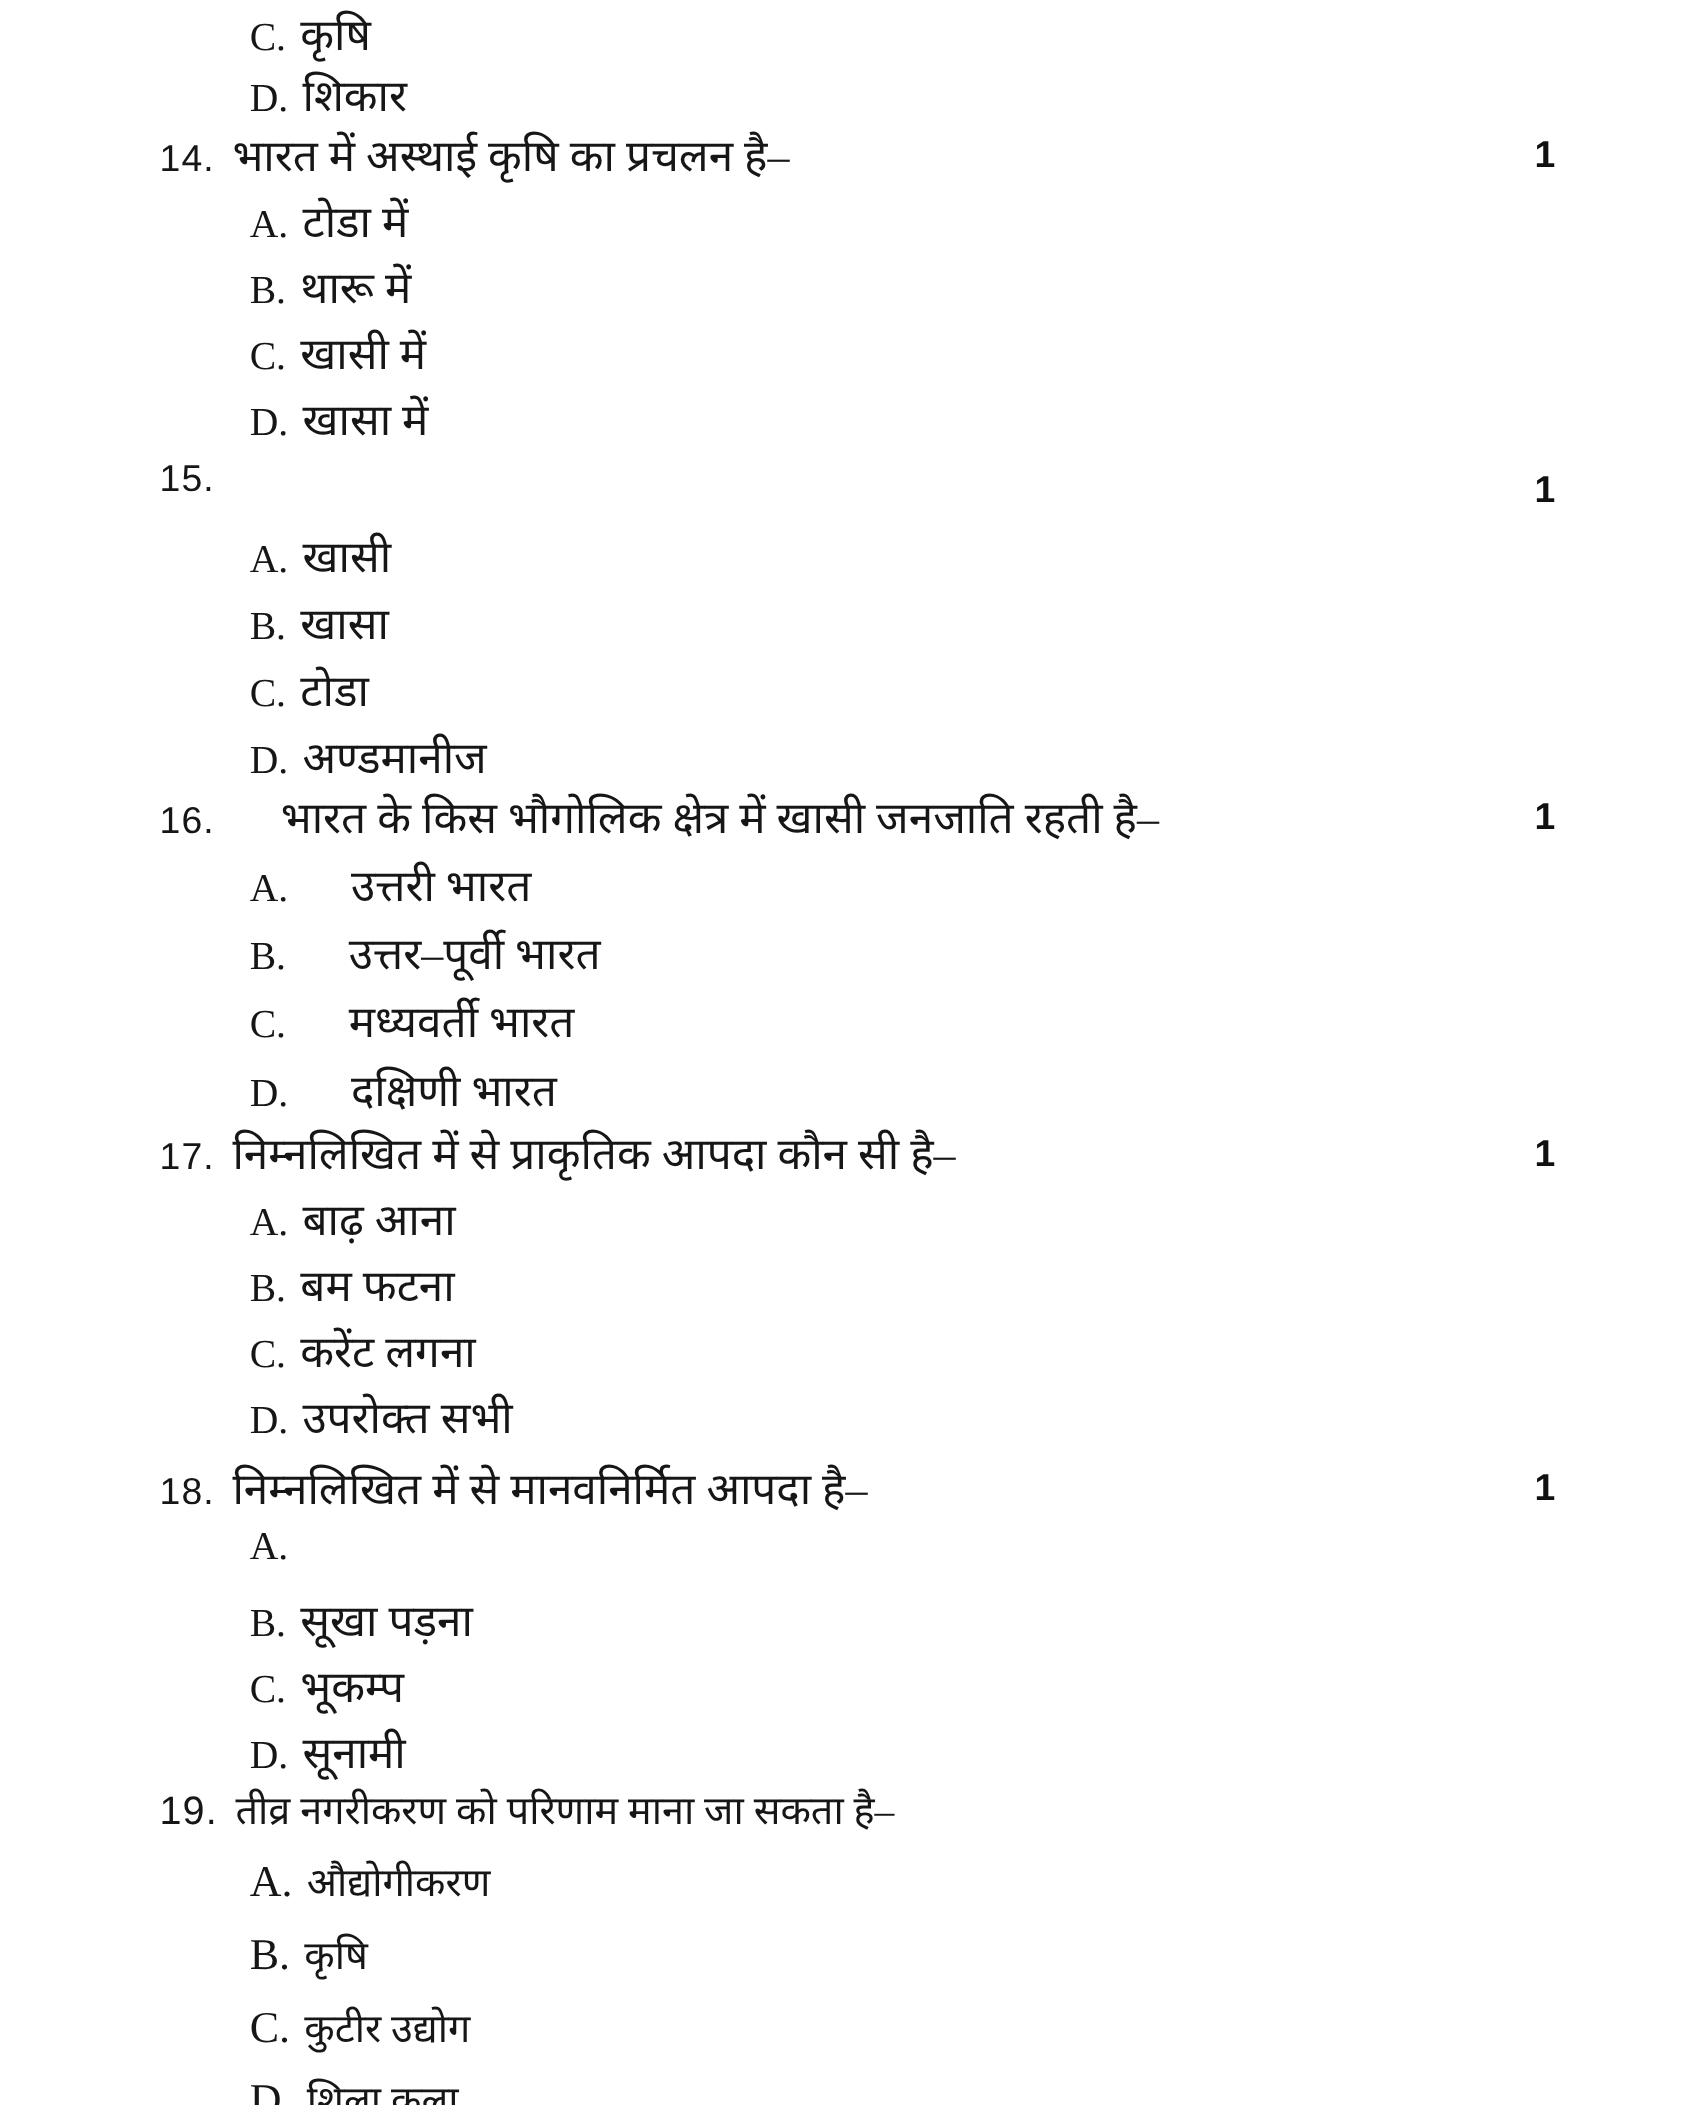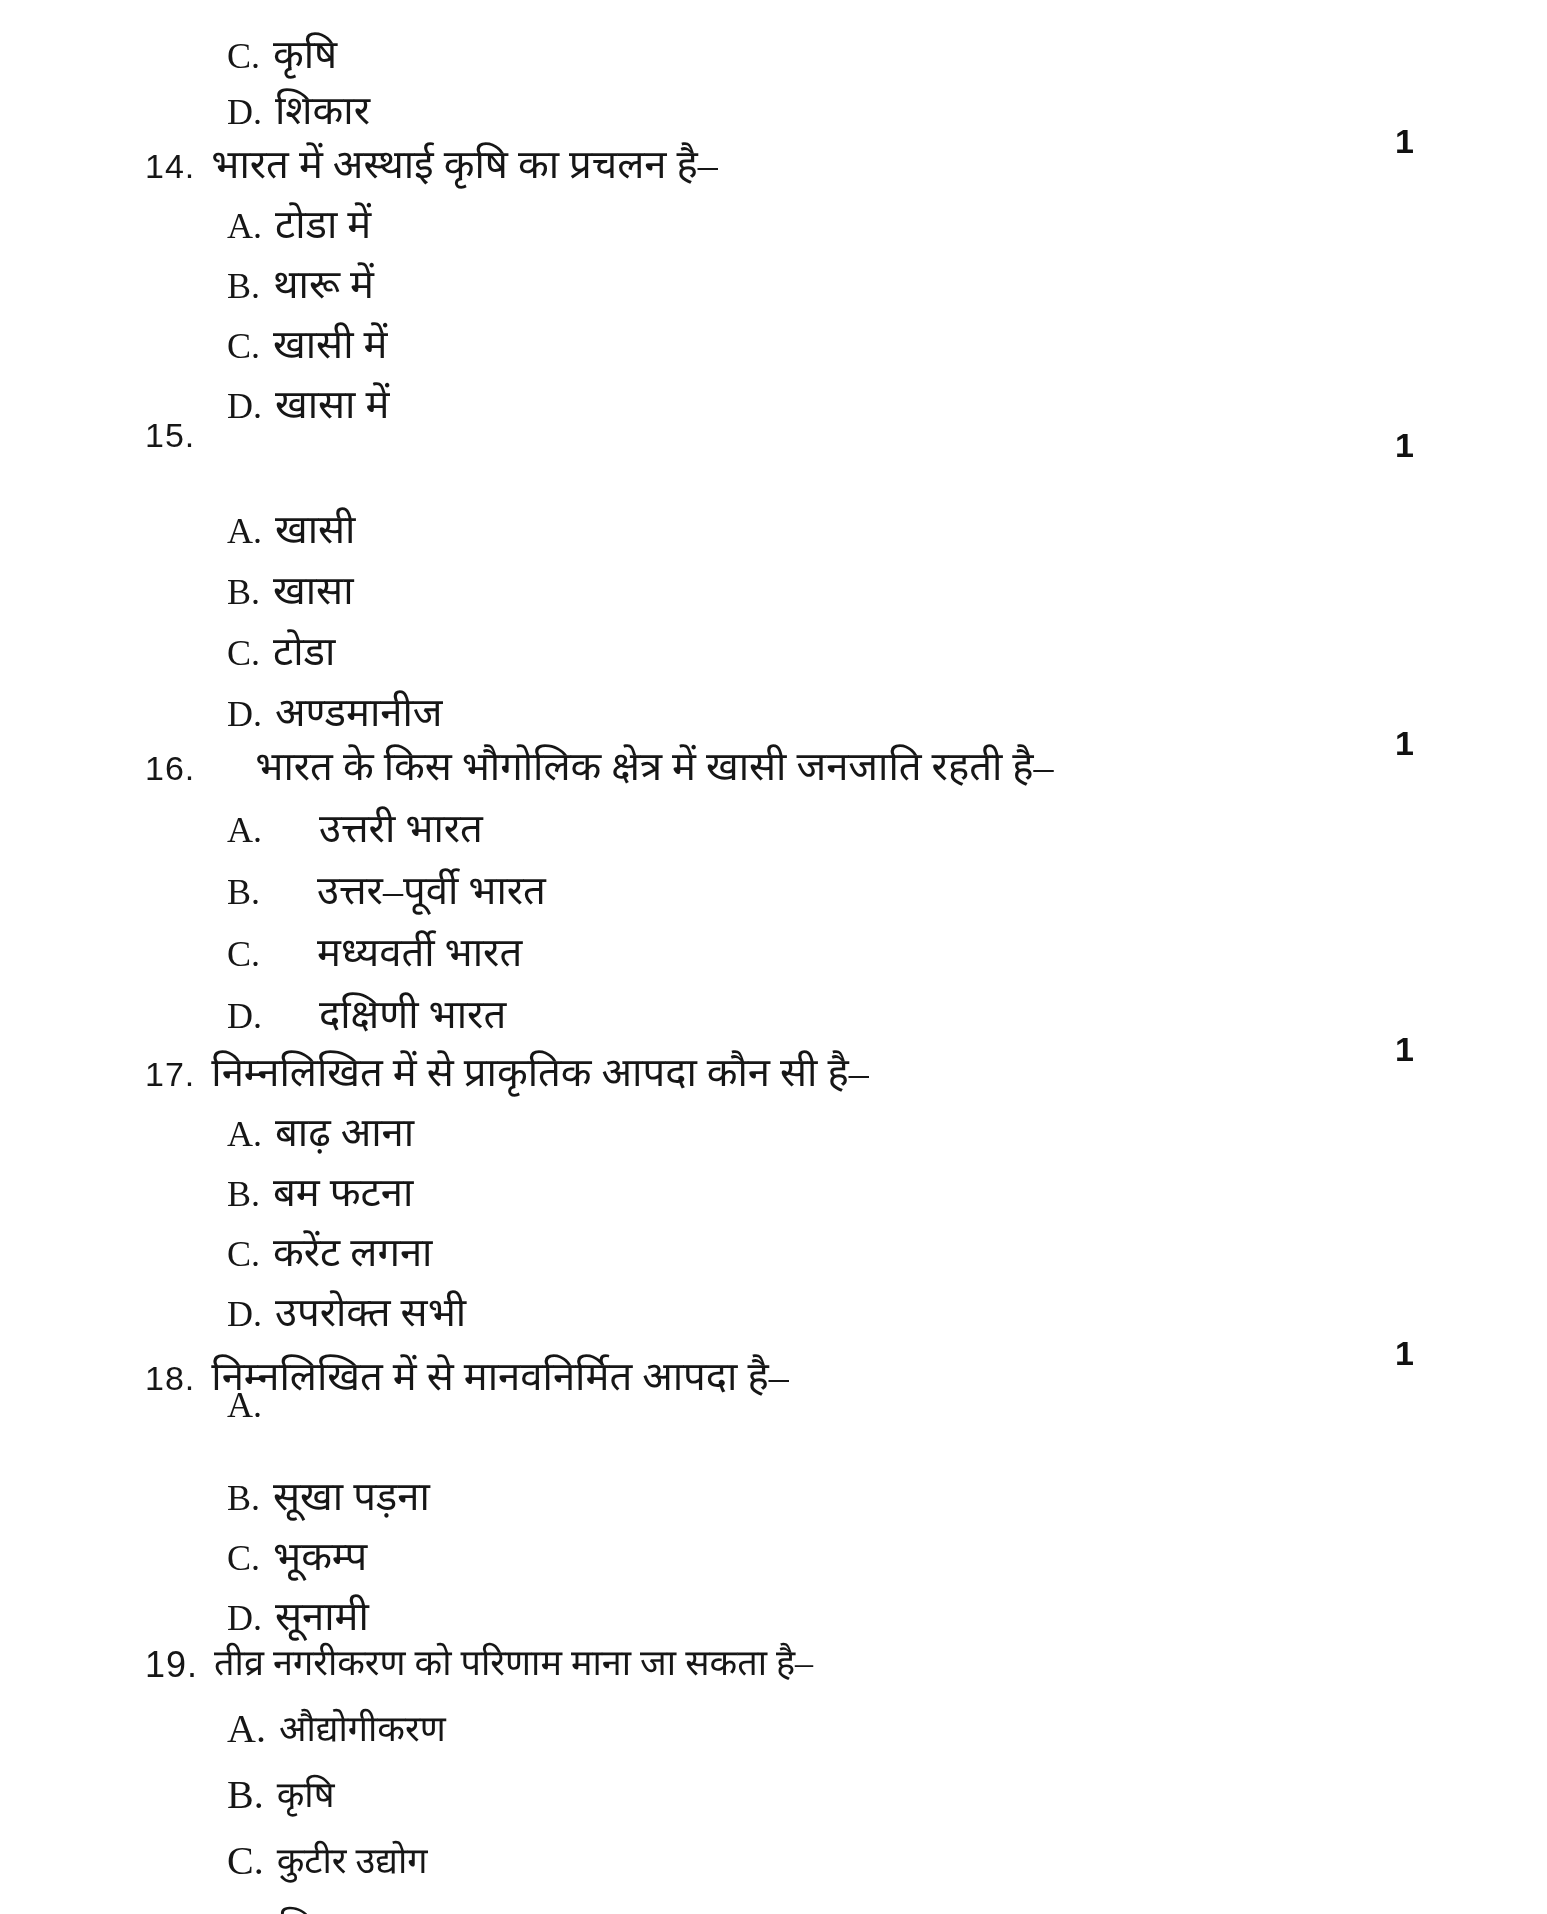--- a/index.html
+++ b/index.html
@@ -18,32 +18,32 @@
   .opt-row { padding-left:227px; }
   .qnum {
     font-family:"Liberation Sans", sans-serif;
     font-size:34px; letter-spacing:1px;
     margin-right:16px; flex:0 0 auto;
   }
   .letter {
     font-family:"Liberation Serif", serif;
     font-size:36px; margin-right:13px; flex:0 0 auto;
   }
-  .deva { font-size:40px; white-space:nowrap;margin-top:23px; }
+  .deva { font-size:40px; white-space:nowrap; }
   .mark {
     position:absolute; left:1395px; top:10px;
     font-family:"Liberation Sans", sans-serif;
     font-size:34px; font-weight:700; color:#111111;
   }
   
   .p56 .row { height:56px; }
   .p60 .row { height:60px; }
   .p61 .row { height:61px;text-align:right; }
   .p62 .row { height:62px;gap:44px; }
-  .p66 .row { height:66px;align-items:flex-end; }
+  .p66 .row { height:66px; }
   #b13 { top:2px; }
   #b14 { top:112px; }
   #b15 { top:416px; }
   #b16 { top:714px; }
   #b17 { top:1020px; }
   #b18 { top:1324px; }
   #b19 { top:1620px; }
   
   #b19 .deva { font-size:36px; }
   #b19 .letter { font-size:40px; }

